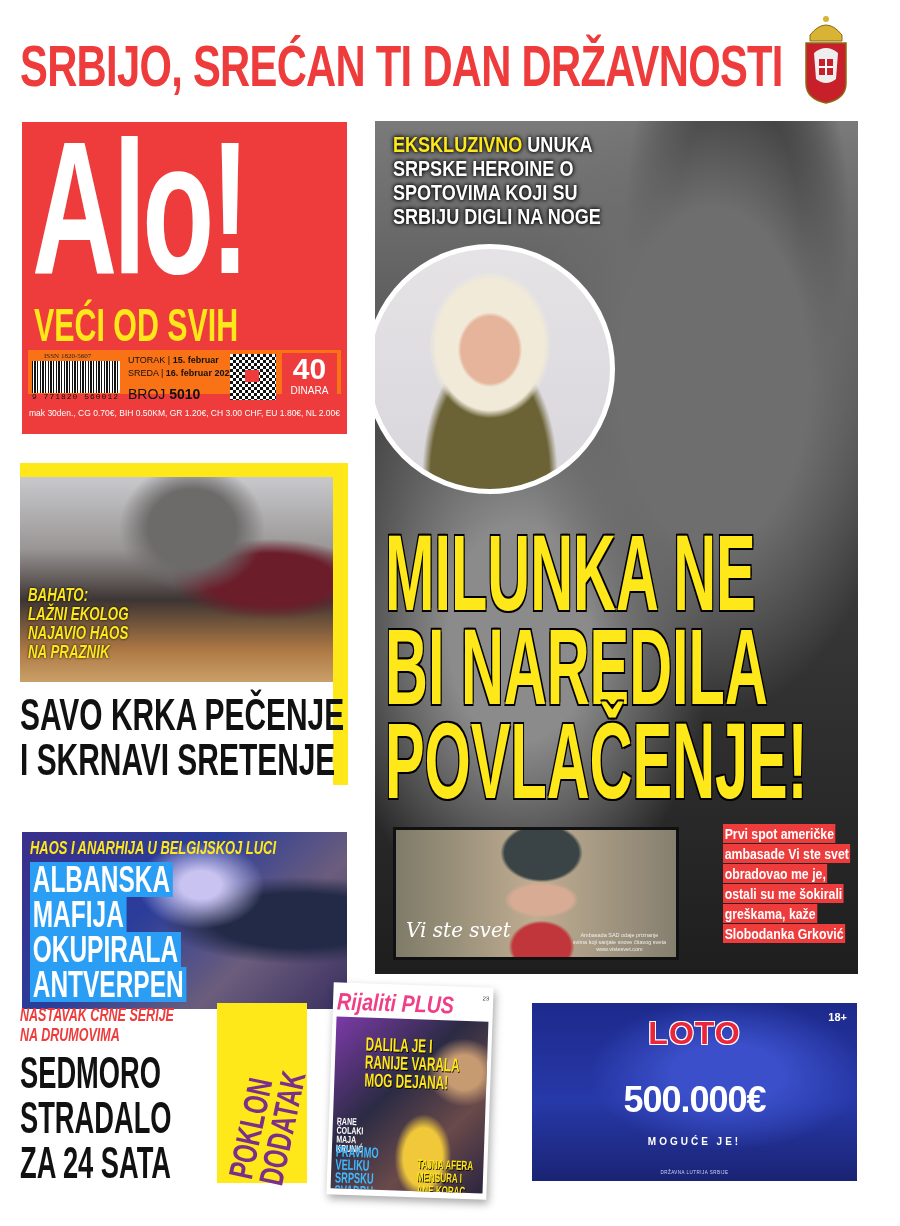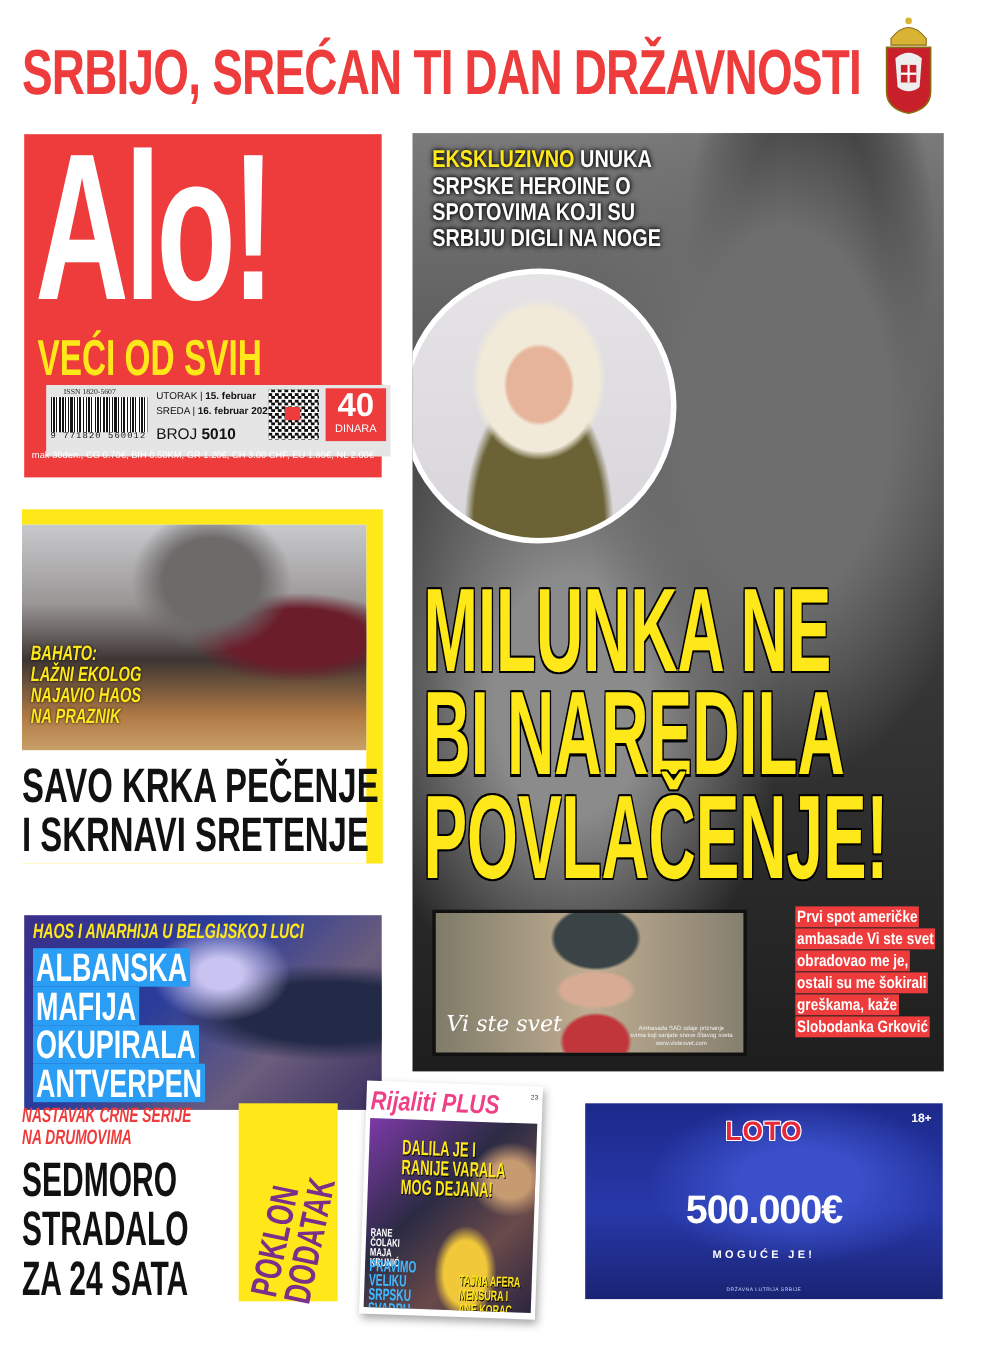--- a/index.html
+++ b/index.html
@@ -8,21 +8,21 @@
 
   
   .top-banner { position: absolute; left: 20px; top: 30px; width: 770px; height: 72px; overflow: hidden; }
   .top-banner-text { position: absolute; left: 0; top: 0; color: #ee3b3b; font-size: 58px; font-weight: 900; white-space: nowrap; transform: scaleX(0.72); transform-origin: left top; letter-spacing: -1px; line-height: 72px; }
   .coat { position: absolute; left: 802px; top: 13px; width: 48px; height: 92px; }
 
   
   .masthead { position: absolute; left: 22px; top: 122px; width: 325px; height: 312px; background: #ee3b3b; }
   .logo { position: absolute; left: 10px; top: -10px; color: #fff; font-size: 190px; font-weight: 900; line-height: 190px; transform: scaleX(0.62); transform-origin: left top; white-space: nowrap; letter-spacing: -6px; }
   .tagline { position: absolute; left: 12px; top: 178px; color: #ffe81a; font-size: 46px; font-weight: 900; line-height: 50px; transform: scaleX(0.66); transform-origin: left top; white-space: nowrap; }
-  .infobar { position: absolute; left: 20px; top: 228px; width: 313px; height: 65px; background: #e5e5e5; }
+  .infobar { position: absolute; left: 6px; top: 228px; width: 313px; height: 44px; background: #f97316; }
   .barcode { position: absolute; left: 2px; top: 2px; width: 92px; height: 50px; }
   .issn { position: absolute; left: 14px; top: 0; font-family: "Liberation Serif", serif; font-size: 7px; color: #222; }
   .bars { position: absolute; left: 2px; top: 9px; width: 88px; height: 32px; background: repeating-linear-gradient(90deg,#111 0 1px,#fff 1px 2px,#111 2px 4px,#fff 4px 5px,#111 5px 6px,#fff 6px 8px); }
   .barnum { position: absolute; left: 2px; top: 40px; font-size: 8px; color: #111; letter-spacing: 1px; font-family: "Liberation Mono", monospace; }
   .dates { position: absolute; left: 100px; top: 4px; font-size: 9px; color: #111; line-height: 13px; }
   .dates b { font-weight: 900; }
   .broj { position: absolute; left: 100px; top: 36px; font-size: 14px; color: #111; }
   .qr { position: absolute; left: 202px; top: 4px; width: 46px; height: 46px; background:
     repeating-conic-gradient(#111 0 25%, #fff 0 50%) 0 0/6px 6px; }
   .qr::after { content: ""; position: absolute; left: 15px; top: 16px; width: 14px; height: 12px; background: #ee3b3b; }
@@ -91,21 +91,21 @@
   .supp-head { position: absolute; left: 30px; top: 18px; color: #ffe81a; font-size: 19px; font-weight: 900; line-height: 18px; transform: scaleX(0.62); transform-origin: left top; white-space: nowrap; text-shadow: 1px 1px 0 #000; }
   .supp-left { position: absolute; left: 4px; top: 100px; color: #fff; font-size: 10px; font-weight: 900; line-height: 9px; transform: scaleX(0.7); transform-origin: left top; white-space: nowrap; }
   .supp-blue { position: absolute; left: 4px; top: 128px; color: #40b9ff; font-size: 15px; font-weight: 900; line-height: 13px; transform: scaleX(0.62); transform-origin: left top; white-space: nowrap; }
   .supp-yellow { position: absolute; left: 86px; top: 138px; color: #ffe81a; font-size: 13px; font-weight: 900; line-height: 13px; transform: scaleX(0.62); transform-origin: left top; white-space: nowrap; text-shadow: 1px 1px 0 #000; }
 
   
   .loto { position: absolute; left: 532px; top: 1003px; width: 325px; height: 178px; background:
     radial-gradient(ellipse at 60% 40%, #3a4fc9 0 20%, transparent 50%),
     linear-gradient(180deg, #1d2a8c 0%, #2738a8 55%, #1a2474 100%); overflow: hidden; }
   .loto-age { position: absolute; right: 10px; top: 8px; color: #fff; font-size: 11px; font-weight: 700; }
-  .loto-logo { position: absolute; left: 0; width: 100%; top: 12px; text-align: center; color: #e8273b; font-size: 24px; font-weight: 900; letter-spacing: 1px; text-shadow: 1px 1px 0 #fff, -1px -1px 0 #fff, 1px -1px 0 #fff, -1px 1px 0 #fff; }
+  .loto-logo { position: absolute; left: 0; width: 100%; top: 12px; text-align: center; color: #e8273b; font-size: 32px; font-weight: 900; letter-spacing: 1px; text-shadow: 1px 1px 0 #fff, -1px -1px 0 #fff, 1px -1px 0 #fff, -1px 1px 0 #fff; }
   .loto-sub { position: absolute; left: 0; width: 100%; top: 55px; text-align: center; color: #fff; font-size: 12px; font-weight: 700; letter-spacing: 4px; }
   .loto-amount { position: absolute; left: 0; width: 100%; top: 68px; text-align: center; color: #fff; font-size: 36px; font-weight: 900; line-height: 58px; letter-spacing: -1px; }
   .loto-cta { position: absolute; left: 0; width: 100%; top: 133px; text-align: center; color: #fff; font-size: 10px; font-weight: 700; letter-spacing: 3px; }
   .loto-brand { position: absolute; left: 0; width: 100%; top: 150px; text-align: center; color: #fff; font-size: 14px; font-weight: 900; font-style: italic; }
   .loto-brand-sub { position: absolute; left: 0; width: 100%; top: 167px; text-align: center; color: #cfd6ff; font-size: 4.5px; letter-spacing: 0.5px; }
 </style>
 </head>
 <body>
 
 <div class="top-banner">

